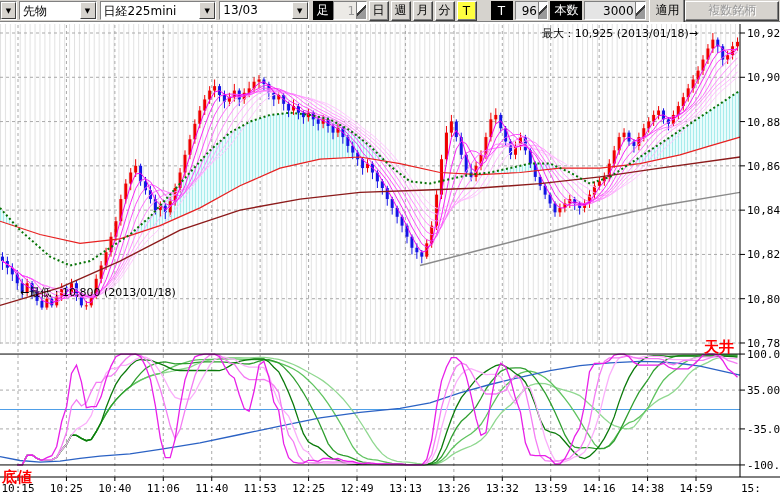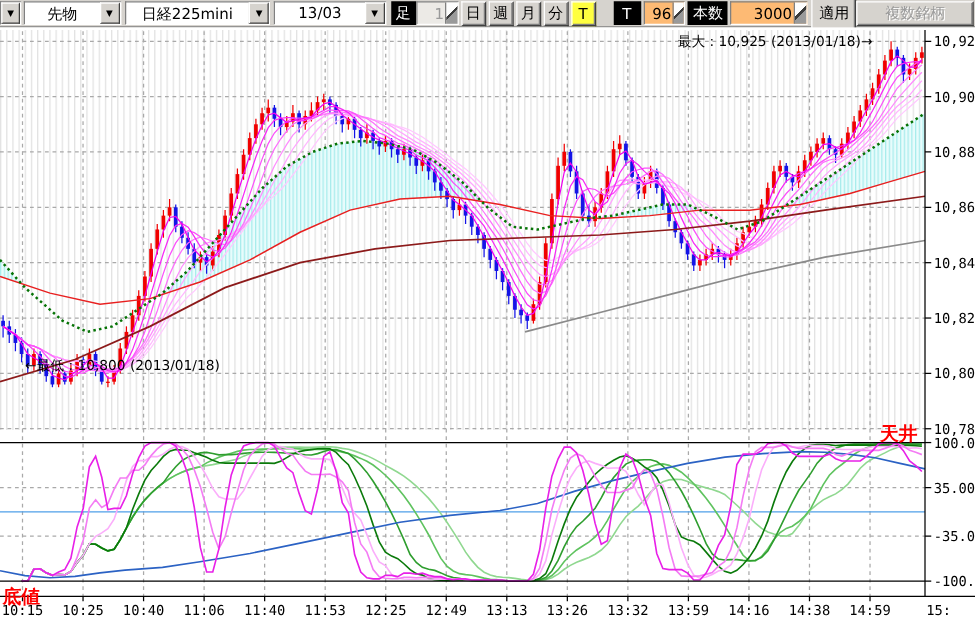--- a/index.html
+++ b/index.html
@@ -7,28 +7,28 @@
   .app { position:relative; width:780px; height:501px; overflow:hidden; background:#fff; }
 
   
   .toolbar {
     position:absolute; top:0; left:0; width:780px; height:22px;
     background:#d6d3ce; border-bottom:1px solid #808080;
     display:flex; align-items:center; font-size:12px; padding:1px 1px 1px 0;
     white-space:nowrap;
   }
   .combo { display:flex; height:19px; border:1px solid; border-color:#808080 #fff #fff #808080; background:#fff; }
-  .combo .val { padding:1px 3px 0 3px; overflow:hidden; color:#000; font-size:12px;text-align:center; }
+  .combo .val { padding:1px 3px 0 3px; overflow:hidden; color:#000; font-size:12px; }
   .drop-btn {
     width:16px; height:100%; background:#d6d3ce; color:#000;
     border:1px solid; border-color:#fff #404040 #404040 #fff;
     font-size:7px; display:flex; align-items:center; justify-content:center;
   }
   .blk { background:#000; color:#fff; height:19px; display:flex; align-items:center; justify-content:center; padding:0 4px; font-size:12px; }
-  .fld { display:flex; height:19px; border:1px solid; border-color:#808080 #fff #fff #808080; background:#fdba74; }
+  .fld { display:flex; height:19px; border:1px solid; border-color:#808080 #fff #fff #808080; background:#e5e5e5; }
   .fld input { border:0; width:100%; height:100%; font-size:12px; text-align:right; padding-right:1px; font-family:"DejaVu Sans", sans-serif; background:transparent; }
   .fld.dis { background:#eceae6; }
   .fld.dis input { color:#9a9a9a; }
   .spin { width:13px; height:100%; background:linear-gradient(135deg,#fdfdfd 44%,#3a3a3a 44%,#3a3a3a 56%,#9a9a9a 56%); border-left:1px solid #808080; }
   .tbtn {
     height:20px; min-width:20px; padding:0 3px; background:#d6d3ce; color:#000;
     border:1px solid; border-color:#fff #404040 #404040 #fff;
     box-shadow:inset -1px -1px 0 #808080;
     display:flex; align-items:center; justify-content:center; font-size:12px;
   }

